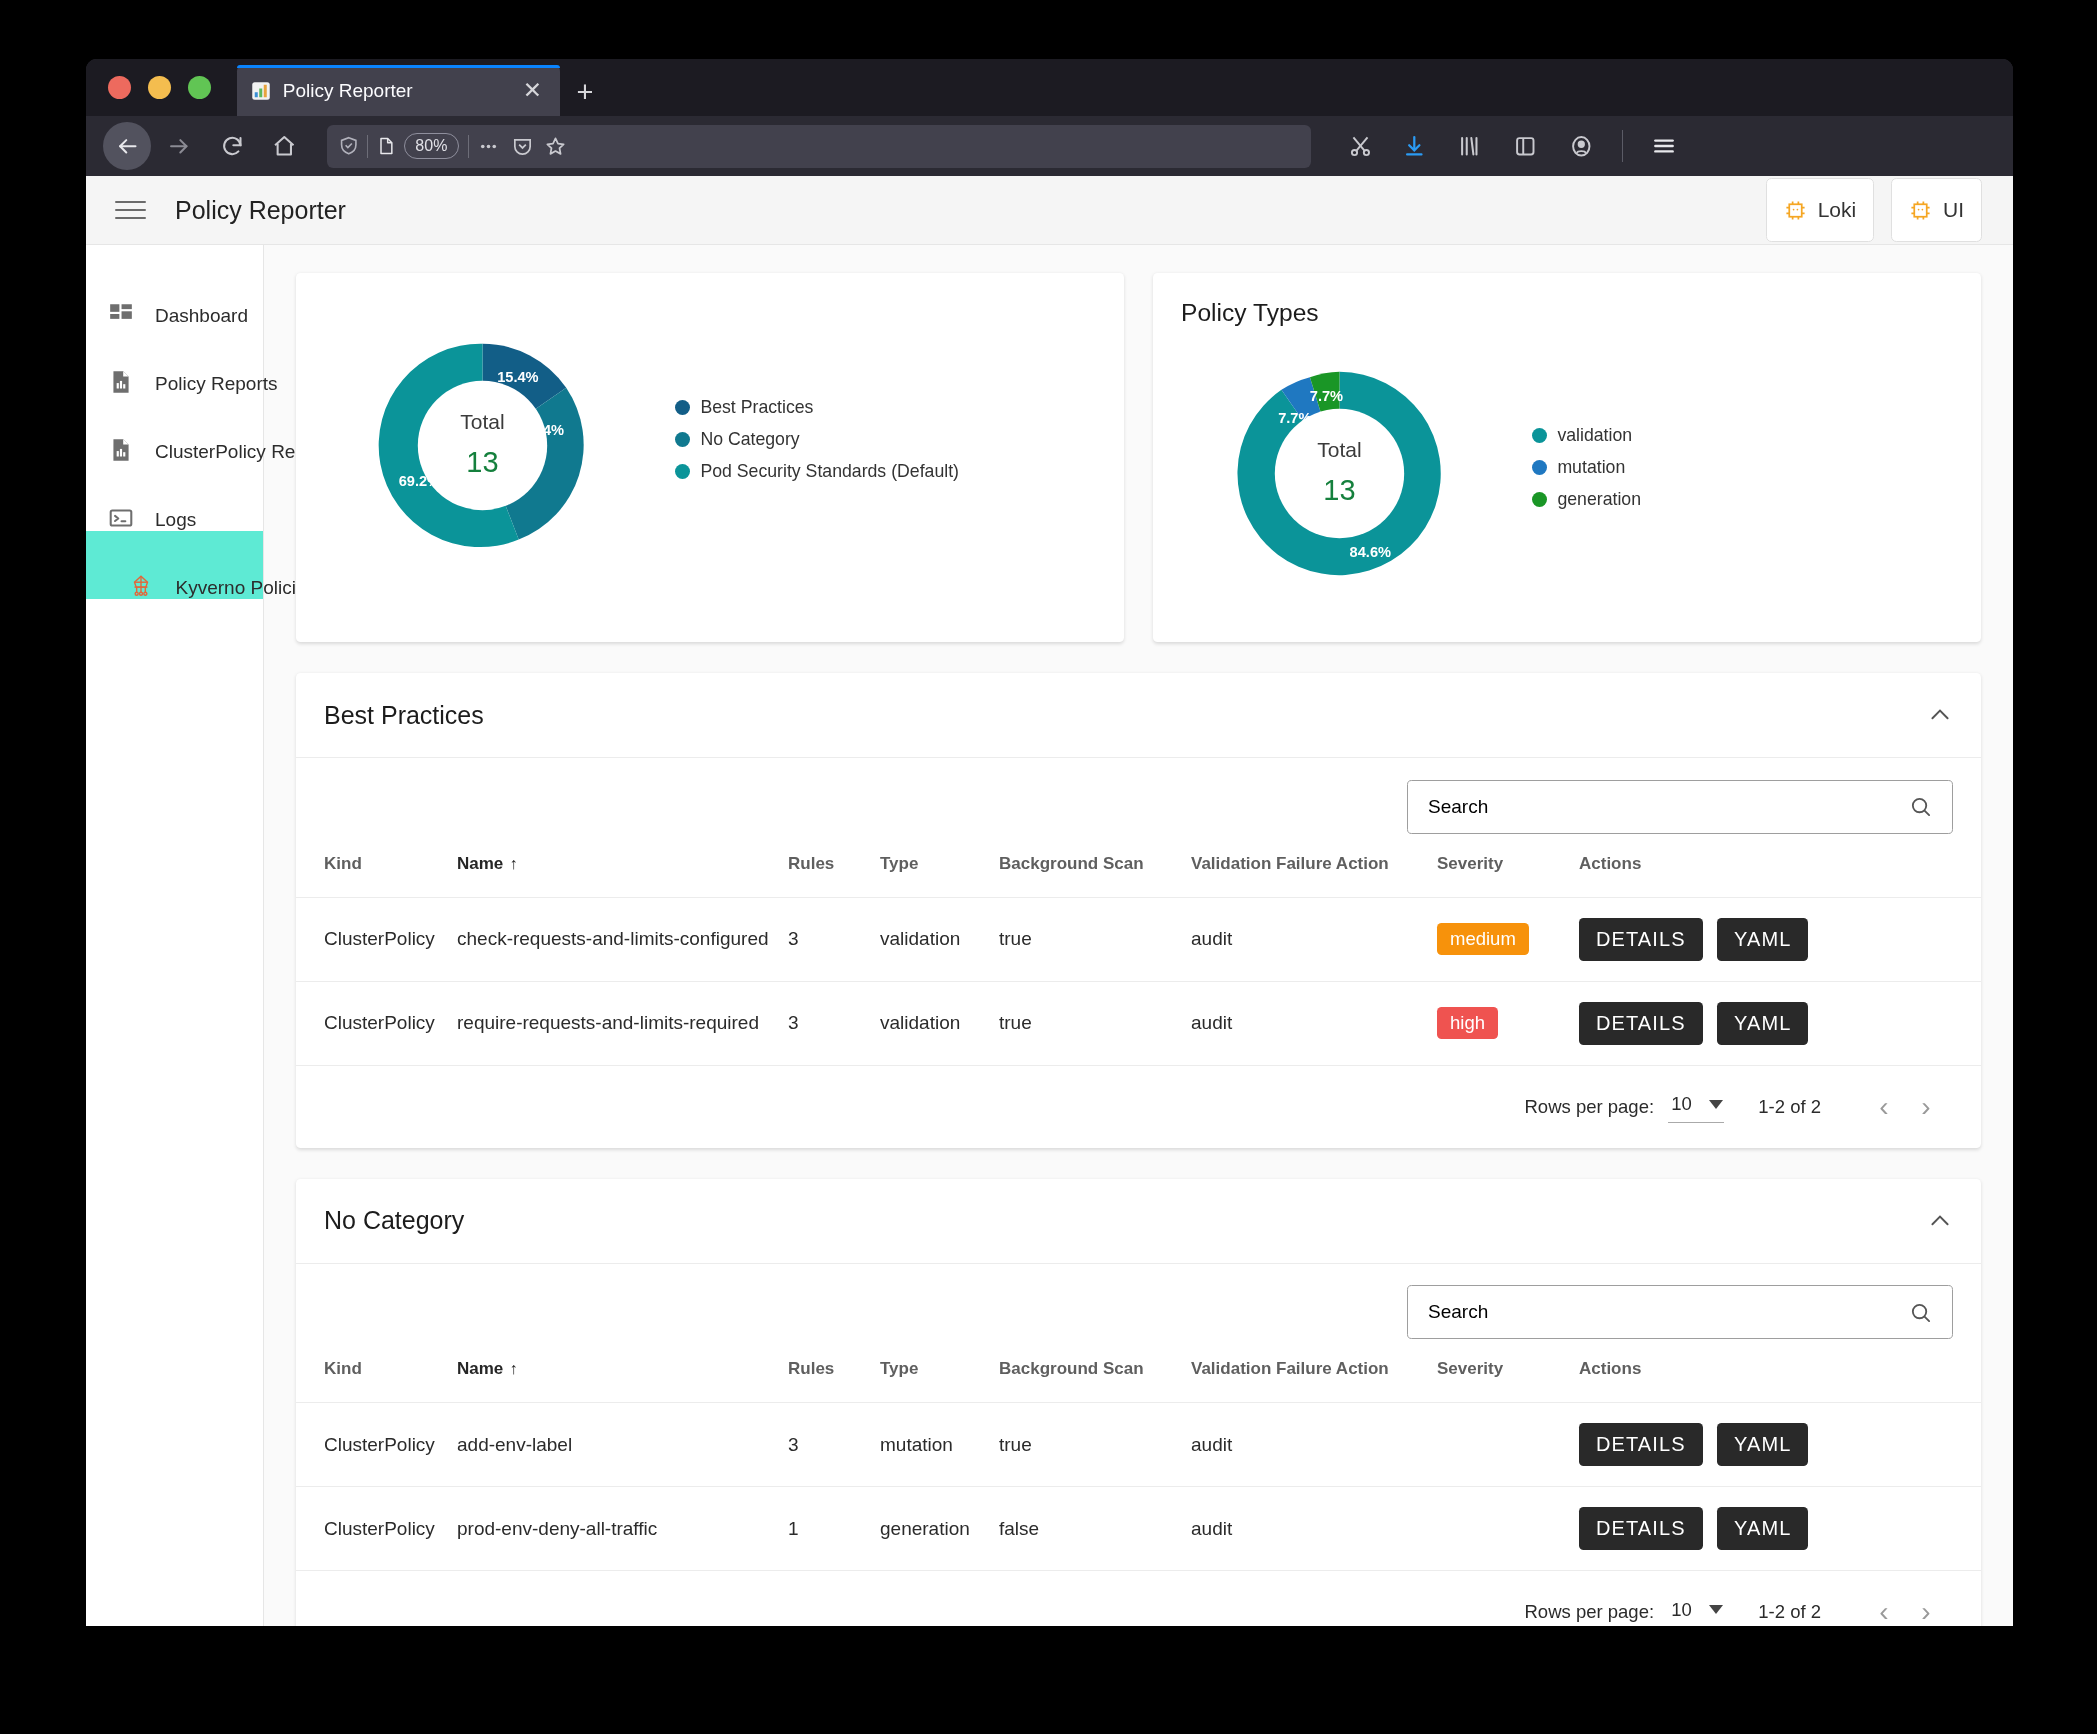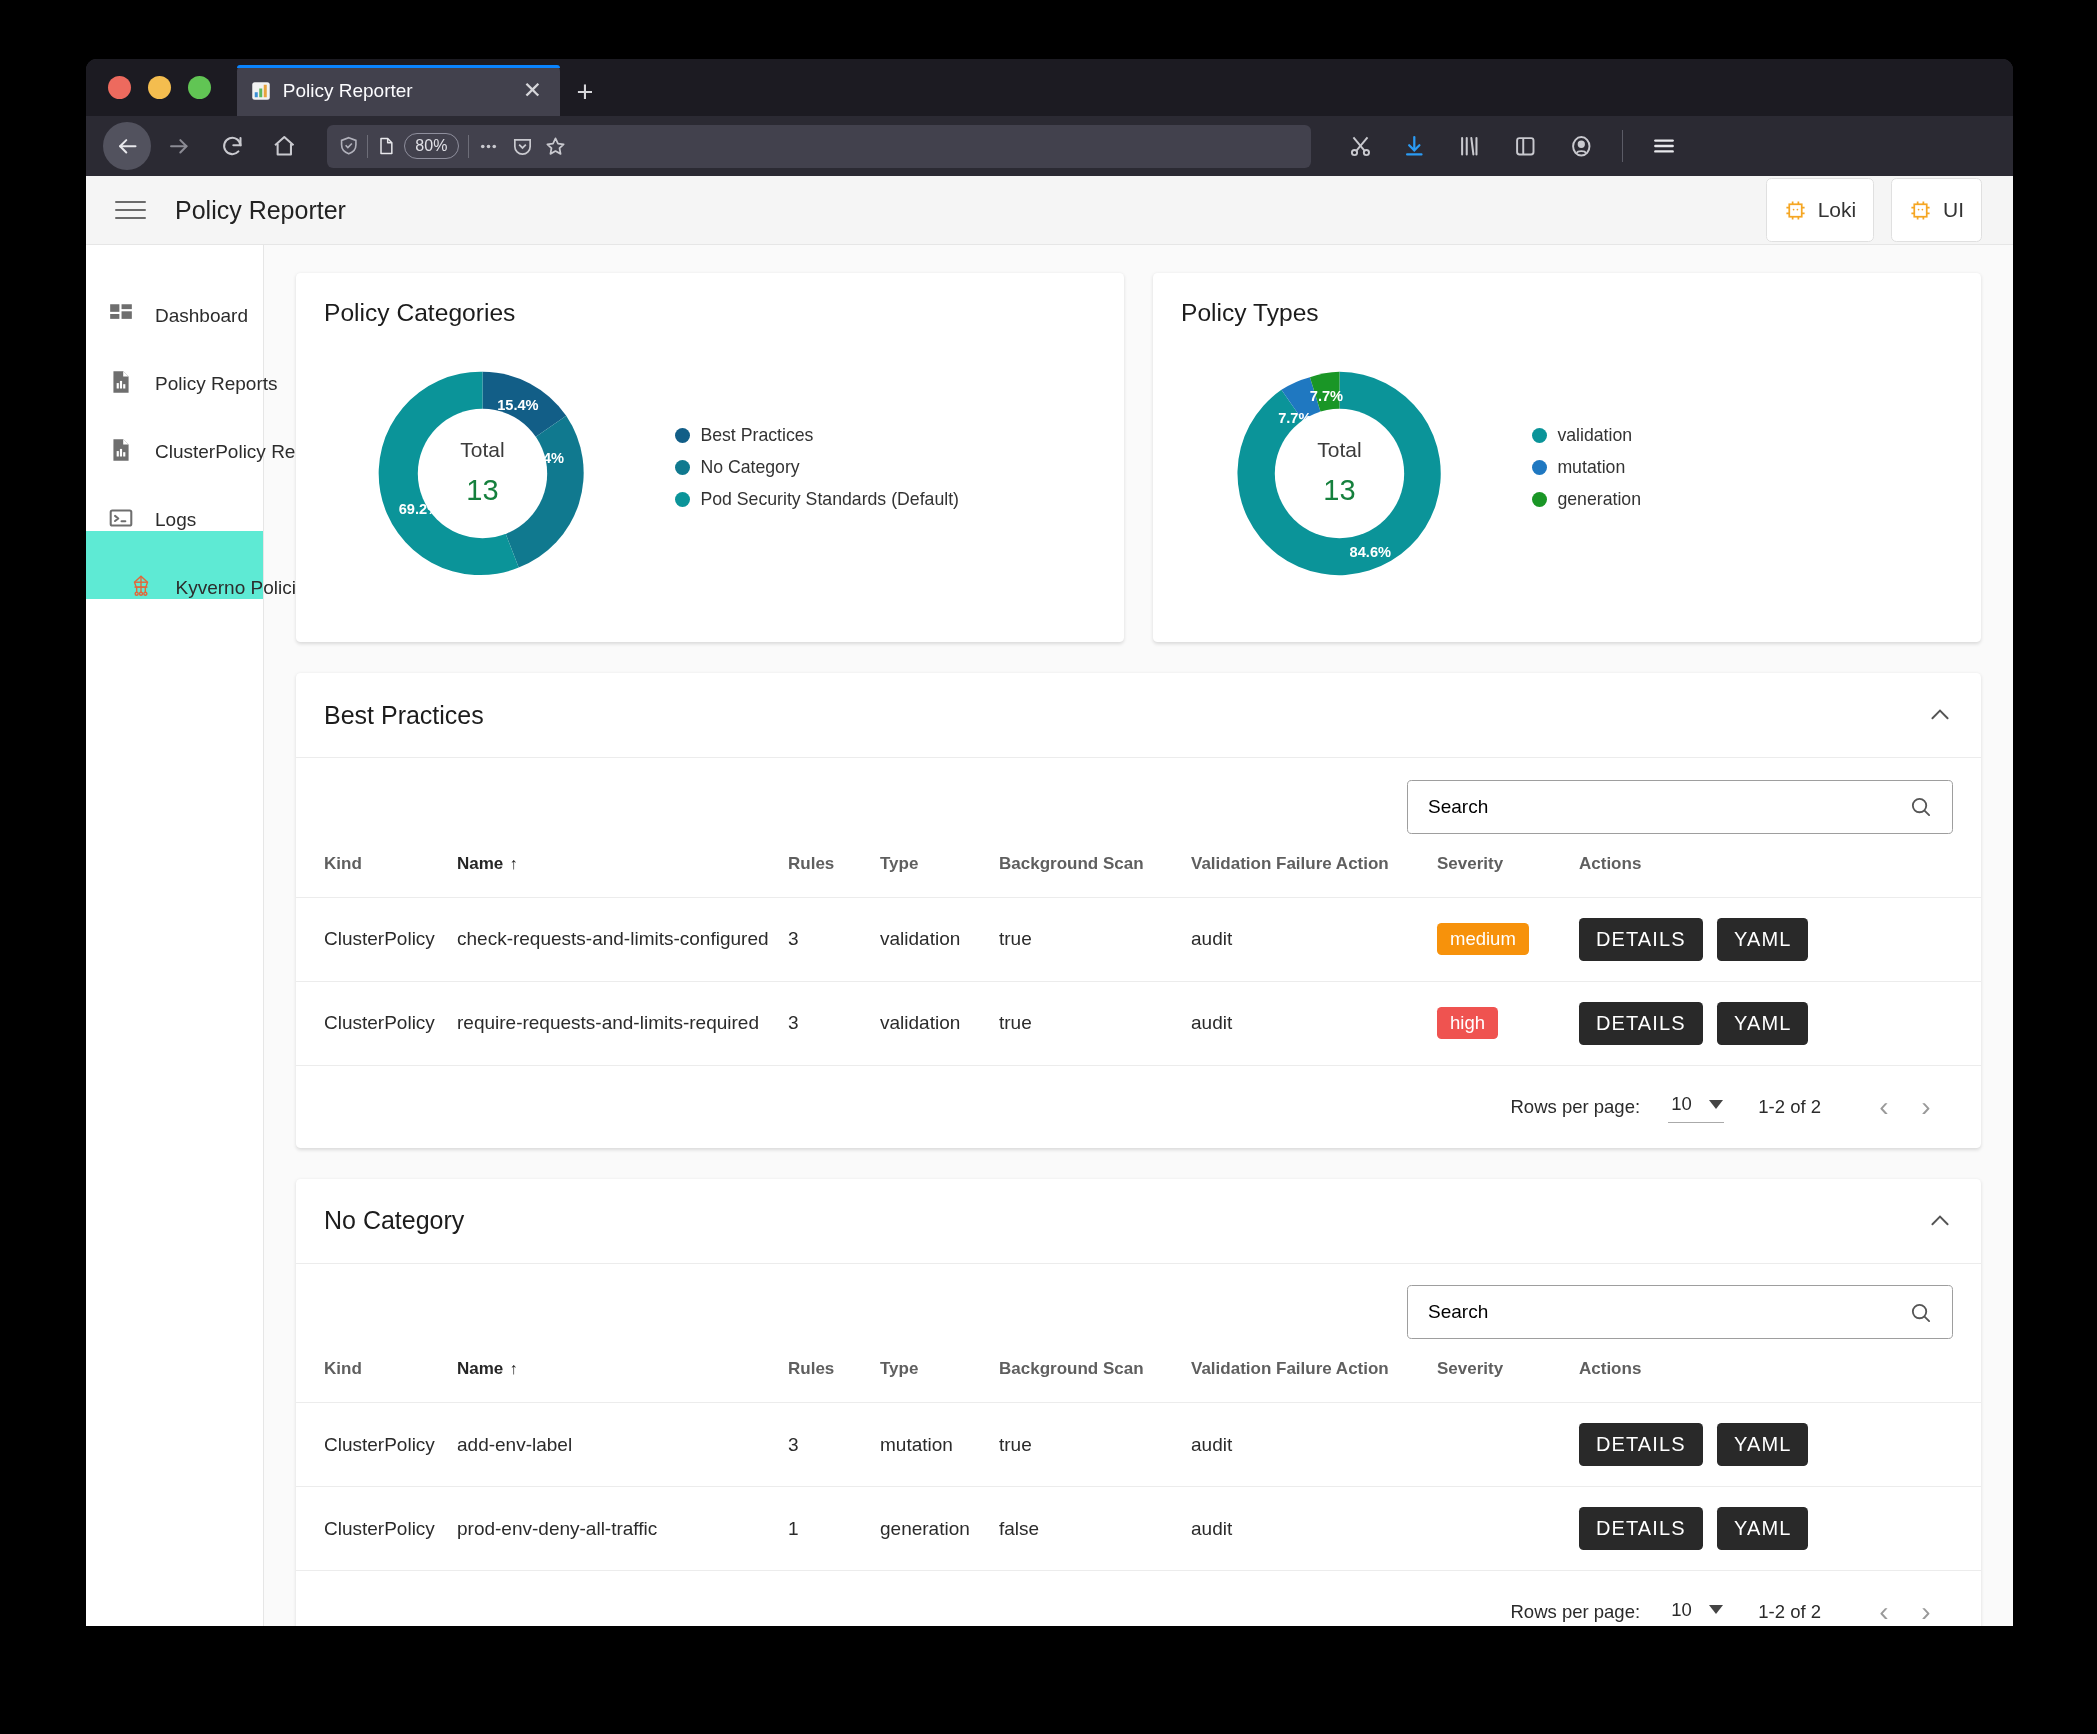--- a/index.html
+++ b/index.html
@@ -278,21 +278,21 @@
   }
 
   .pager {
     display: flex; align-items: center; justify-content: flex-end;
     gap: 0;
     height: 83px;
     padding-right: 34px;
     border-top: 0.8px solid #ececec;
     font-size: 18.5px; color: #2b2b2b;
   }
-  .pg-label { margin-right: 28px; }
+  .pg-label { margin-right: 14px; }
   .pg-select {
     display: flex; align-items: center; gap: 17px;
     border-bottom: 0.8px solid #aaa;
     padding: 3.1px 1.5px 6.2px 3.1px;
     margin-right: 34px;
   }
   .caret { width: 0; height: 0; border-left: 7.7px solid transparent; border-right: 7.7px solid transparent; border-top: 9.2px solid #444; }
   .pg-range { margin-right: 42px; }
   .pg-arrow { width: 42px; text-align: center; color: #9a9a9a; font-size: 28px; line-height: 1; }
 
@@ -537,21 +537,20 @@
           </svg>
           <span class="nav-label">Kyverno Policies</span>
         </div>
       </div>
 
       <div class="main">
 
         <div class="chart-row">
 
           <div class="card chart-card">
-            <div class="chart-title">Policy Categories</div>
             <div class="chart-body">
               <div class="donut-wrap">
                 <svg width="231" height="231" viewBox="0 0 300 300">
 
                   <path d="M150 150 L150 18 A132 132 0 0 1 258.7 75.1 Z" fill="#125e87"></path>
 
                   <path d="M150 150 L258.7 75.1 A132 132 0 0 1 197.0 272.2 Z" fill="#10798f"></path>
 
                   <path d="M150 150 L197.0 272.2 A132 132 0 1 1 150 18 Z" fill="#0b9499"></path>
                   <circle cx="150" cy="150" r="84" fill="#fff"></circle>

